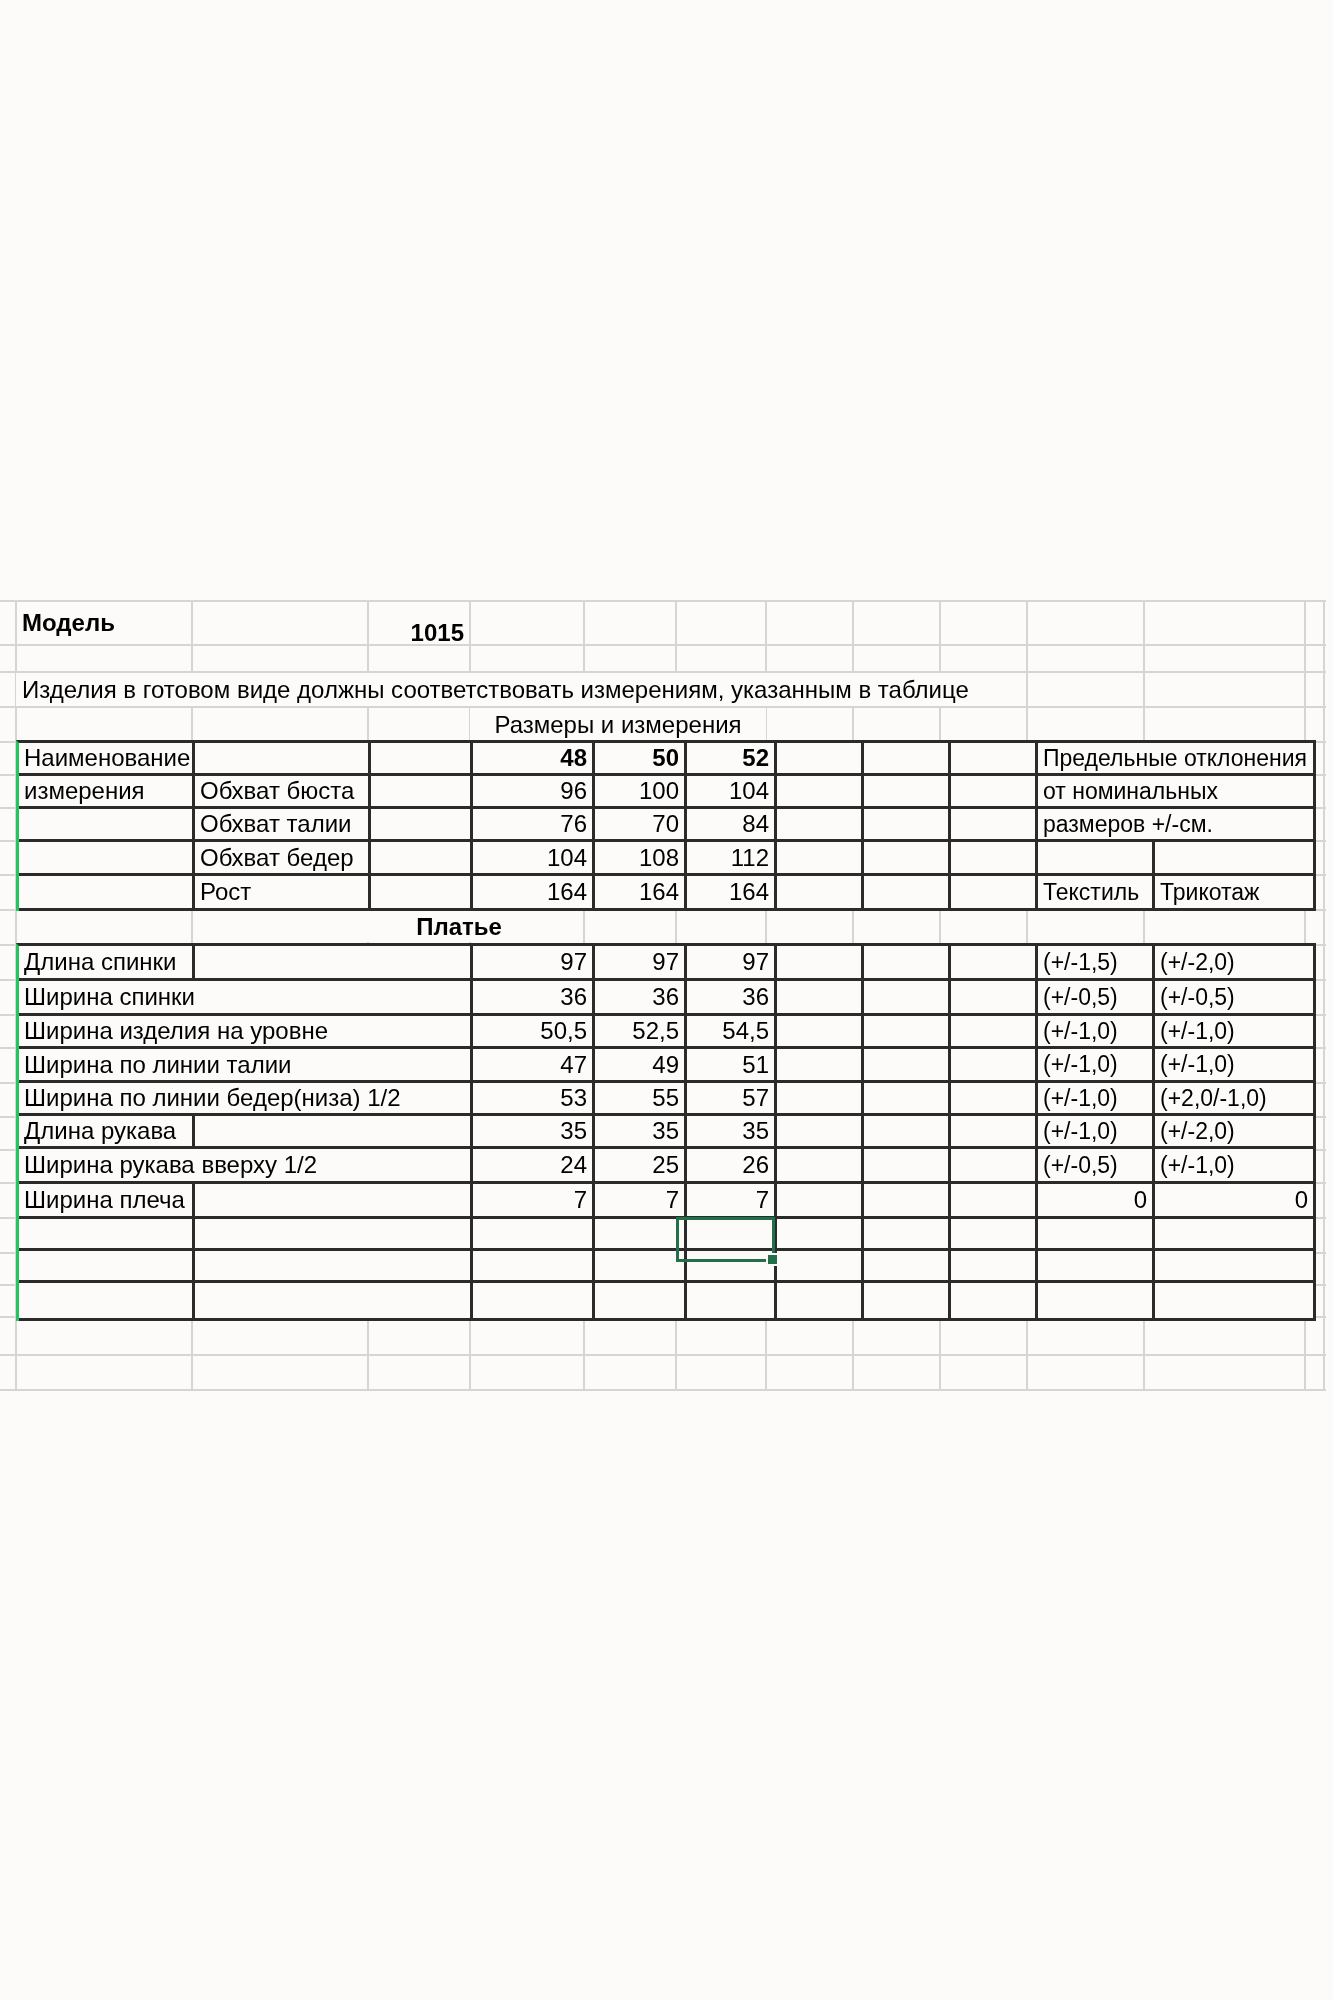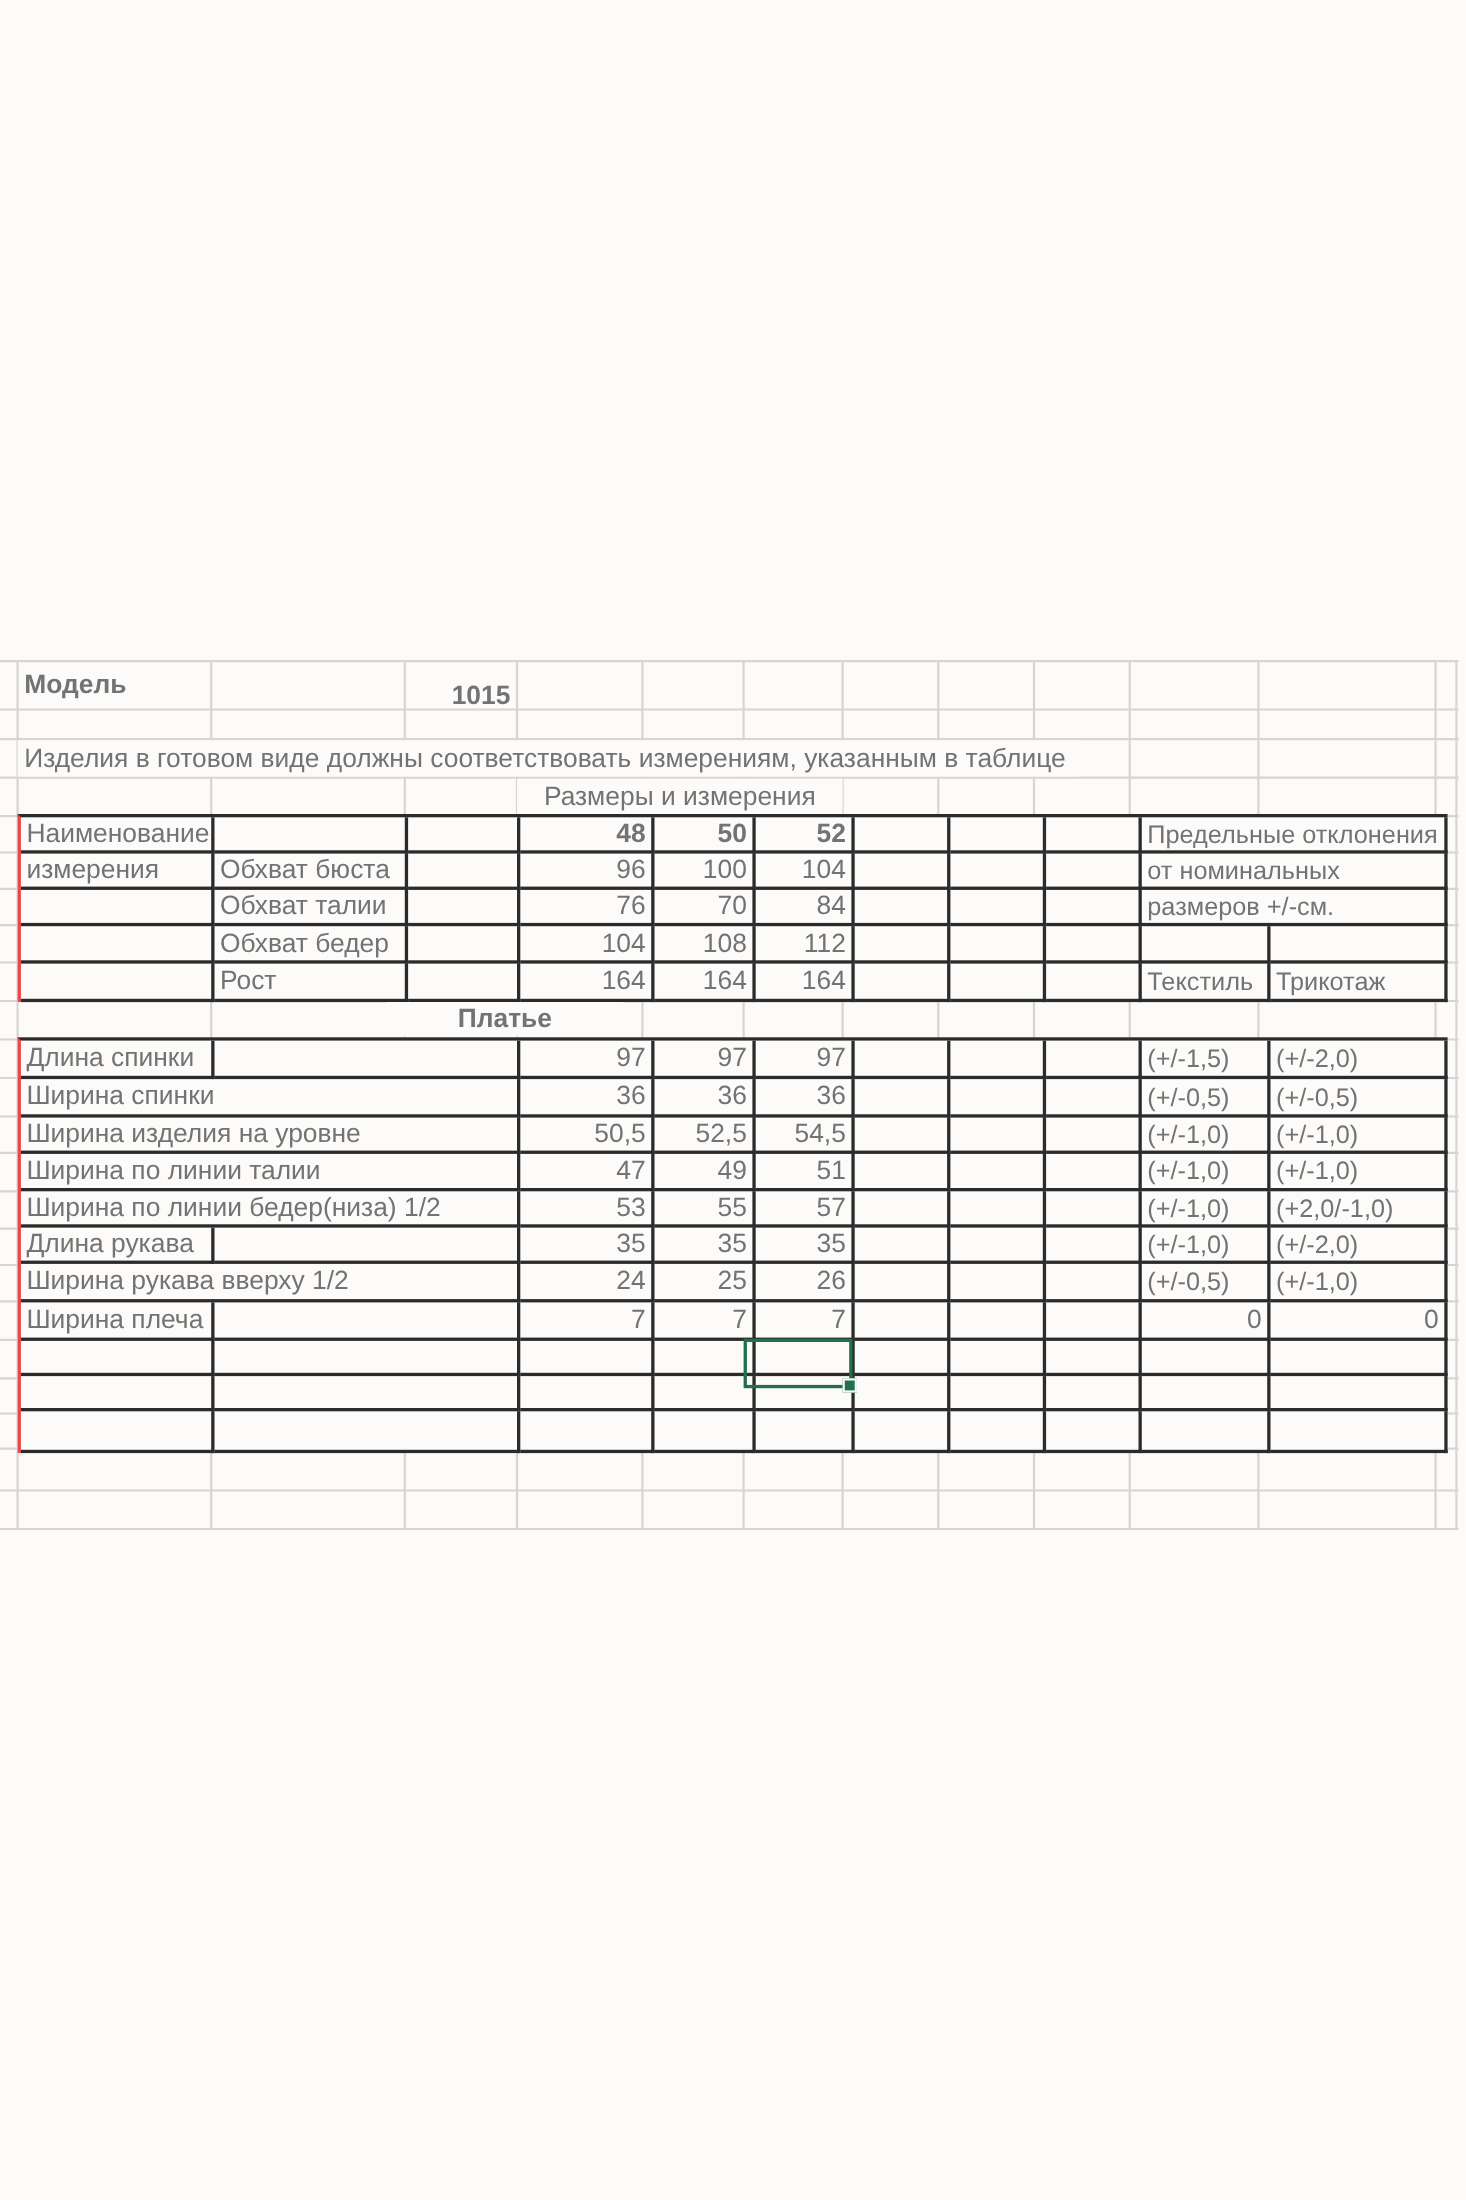--- a/index.html
+++ b/index.html
@@ -1,20 +1,20 @@
 <!DOCTYPE html>
 <html><head>
 <meta charset="utf-8">
 <style>
   html,body{margin:0;padding:0;background:#ffffff;}
   .sheet{position:relative;width:1333px;height:2000px;background:#fcfbf9;overflow:hidden;
-         font-family:"Liberation Sans","DejaVu Sans",sans-serif;font-size:24px;color:#737373;}
+         font-family:"Liberation Sans","DejaVu Sans",sans-serif;font-size:24px;color:#000000;}
   .grid{position:absolute;left:0;top:0;}
   .abs{position:absolute;display:flex;align-items:center;white-space:nowrap;}
-  .blk{position:absolute;background:#fcfbf9;border-top:3px solid #2b2b2b;border-left:3px solid #ef4444;}
+  .blk{position:absolute;background:#fcfbf9;border-top:3px solid #2b2b2b;border-left:3px solid #22c55e;}
   .r{display:flex;}
   .c{box-sizing:border-box;border-right:3px solid #2b2b2b;border-bottom:3px solid #2b2b2b;
      display:flex;align-items:center;white-space:nowrap;overflow:visible;padding:0 5px;}
   .num{justify-content:flex-end;padding-right:5px;}
   .tol{font-size:23px;padding-left:5px;}
   .b{font-weight:bold;}
   .cA{width:176px}.cB{width:176px}.cC{width:102px}.cD{width:122px}.cE{width:92px}.cF{width:90px}
   .cG{width:87px}.cH{width:87px}.cI{width:87px}.cJ{width:117px}.cK{width:161px}
   .cBC{width:278px}.cABC{width:454px}.cJK{width:278px}
   .sel{position:absolute;left:676px;top:1217px;width:93px;height:39px;border:3px solid #21704a;z-index:6;}

